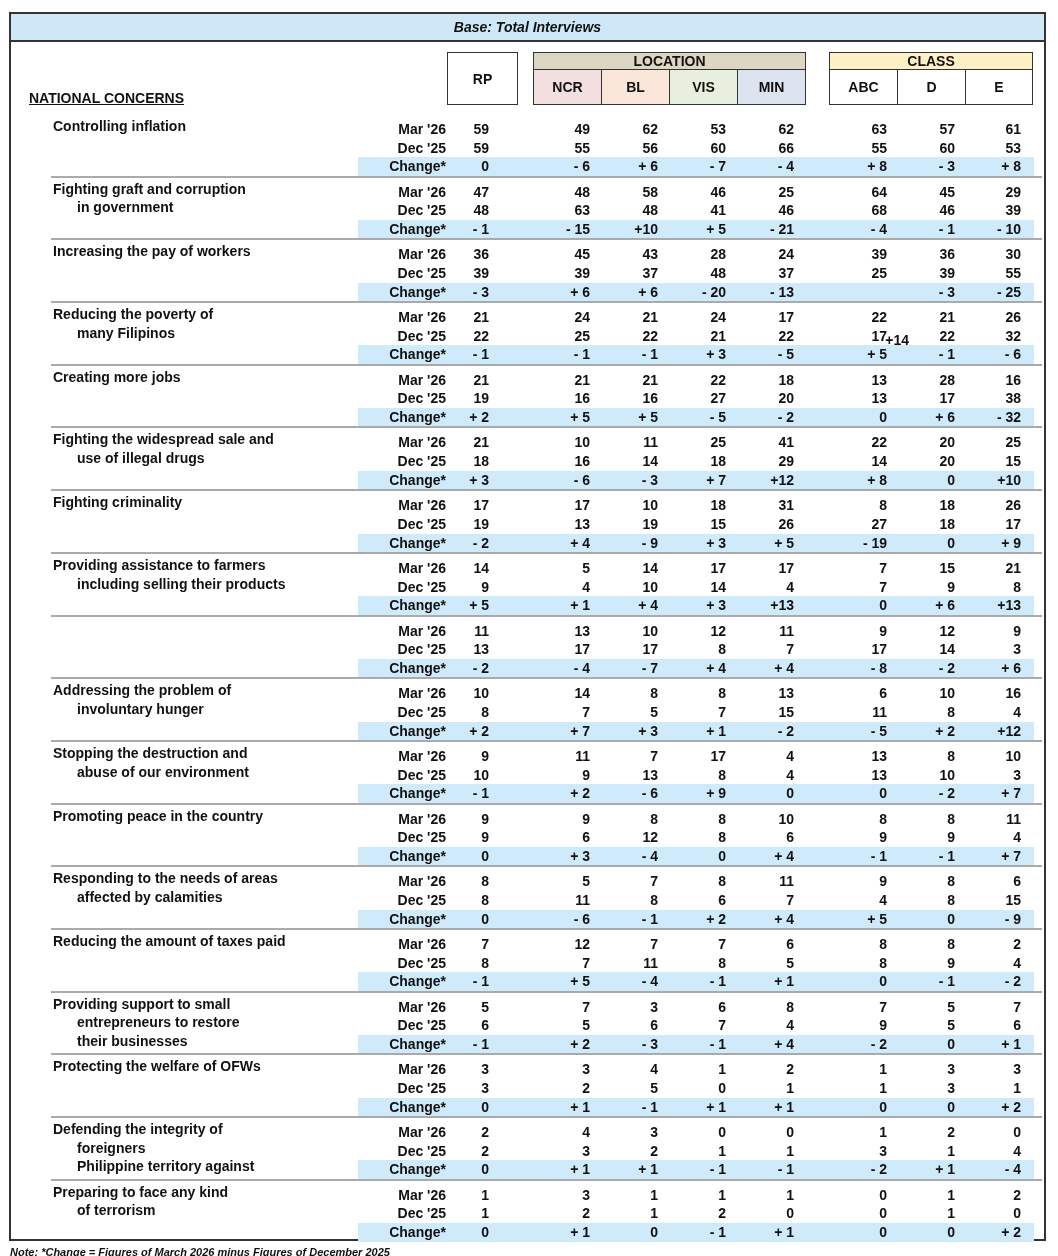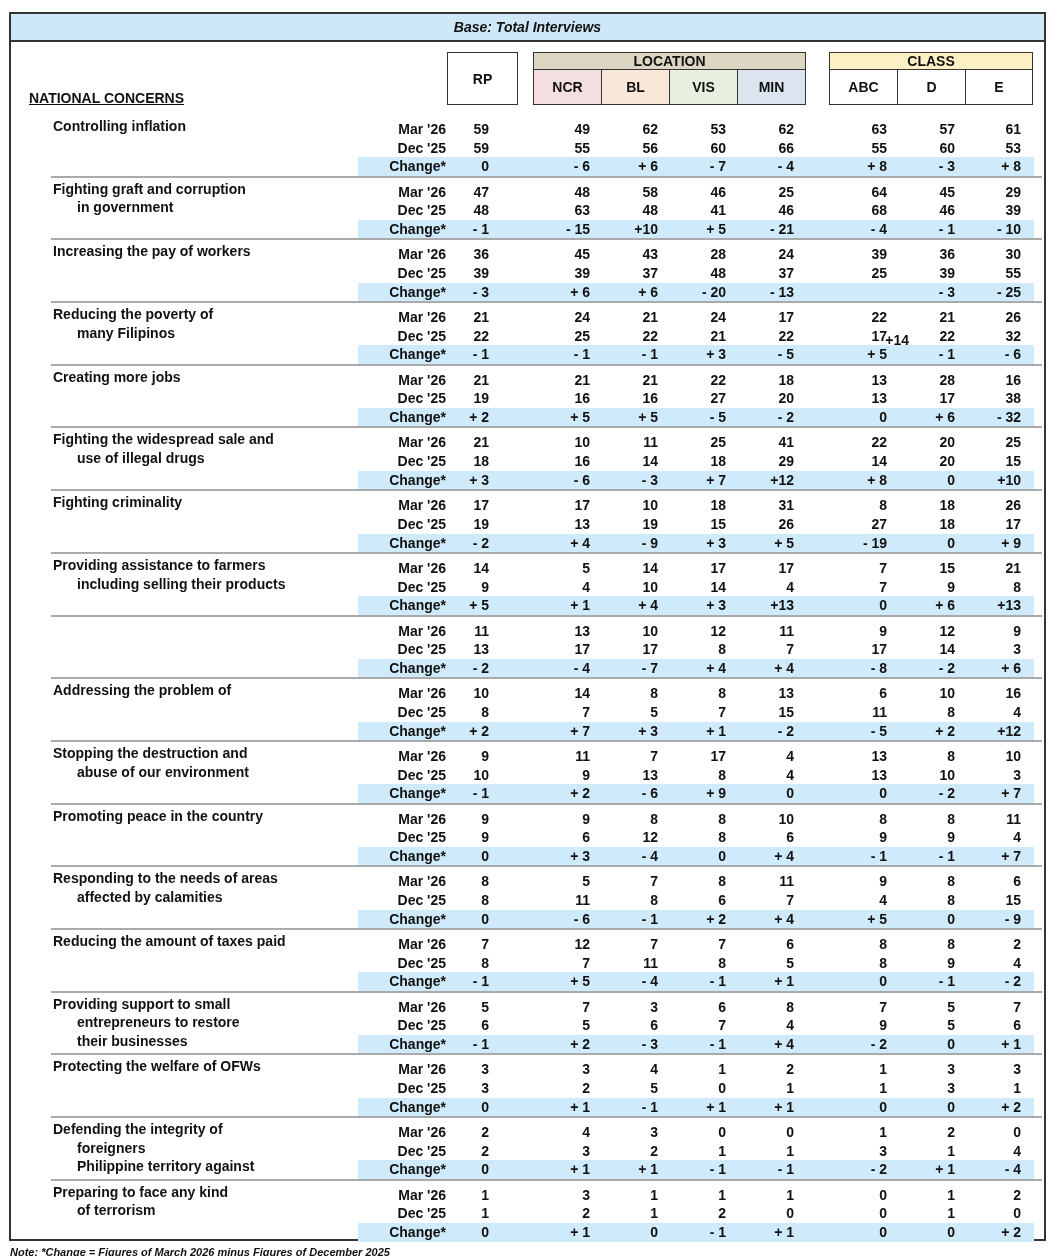--- a/index.html
+++ b/index.html
@@ -403,20 +403,21 @@
           <span class="cell" style="left: 328px;">+ 4</span>
           <span class="cell" style="left: 396px;">+ 4</span>
           <span class="cell" style="left: 489px;">- 8</span>
           <span class="cell" style="left: 557px;">- 2</span>
           <span class="cell" style="left: 623px;">+ 6</span>
         </div>
       </div>
       <div class="block sep">
         <div class="concern">
           <span class="l1" style="display: block;">Addressing the problem of</span>
+          <span class="l2">involuntary hunger</span>
         </div>
         <div class="dline" style="top: 5px;">
           <span class="lbl" style="left: 345px;">Mar '26</span>
           <span class="cell" style="left: 438px;">10</span>
           <span class="cell" style="left: 539px;">14</span>
           <span class="cell" style="left: 607px;">8</span>
           <span class="cell" style="left: 675px;">8</span>
           <span class="cell" style="left: 743px;">13</span>
           <span class="cell" style="left: 836px;">6</span>
           <span class="cell" style="left: 904px;">10</span>

